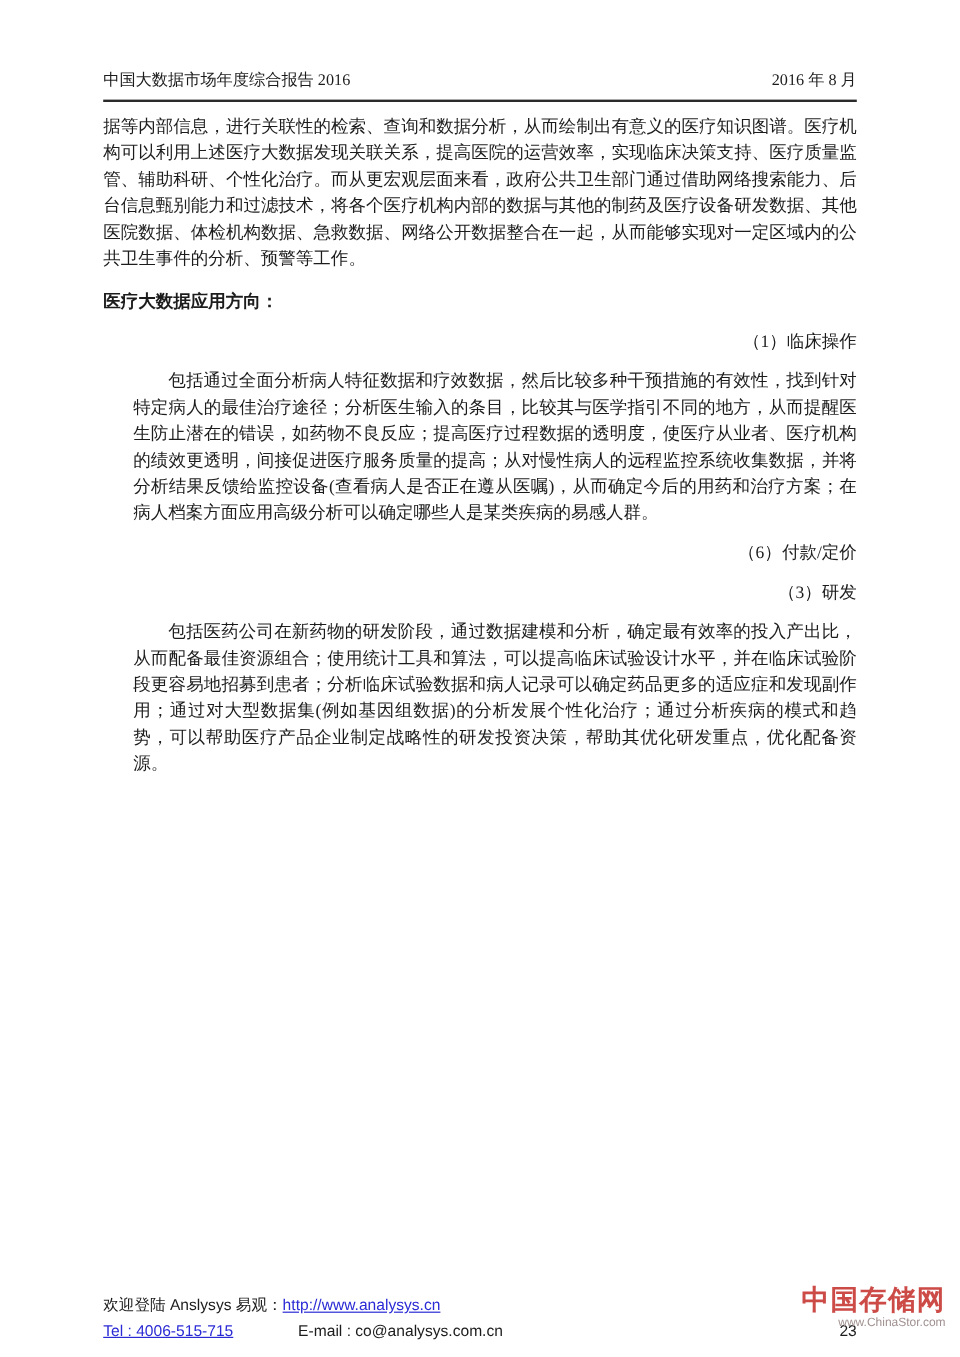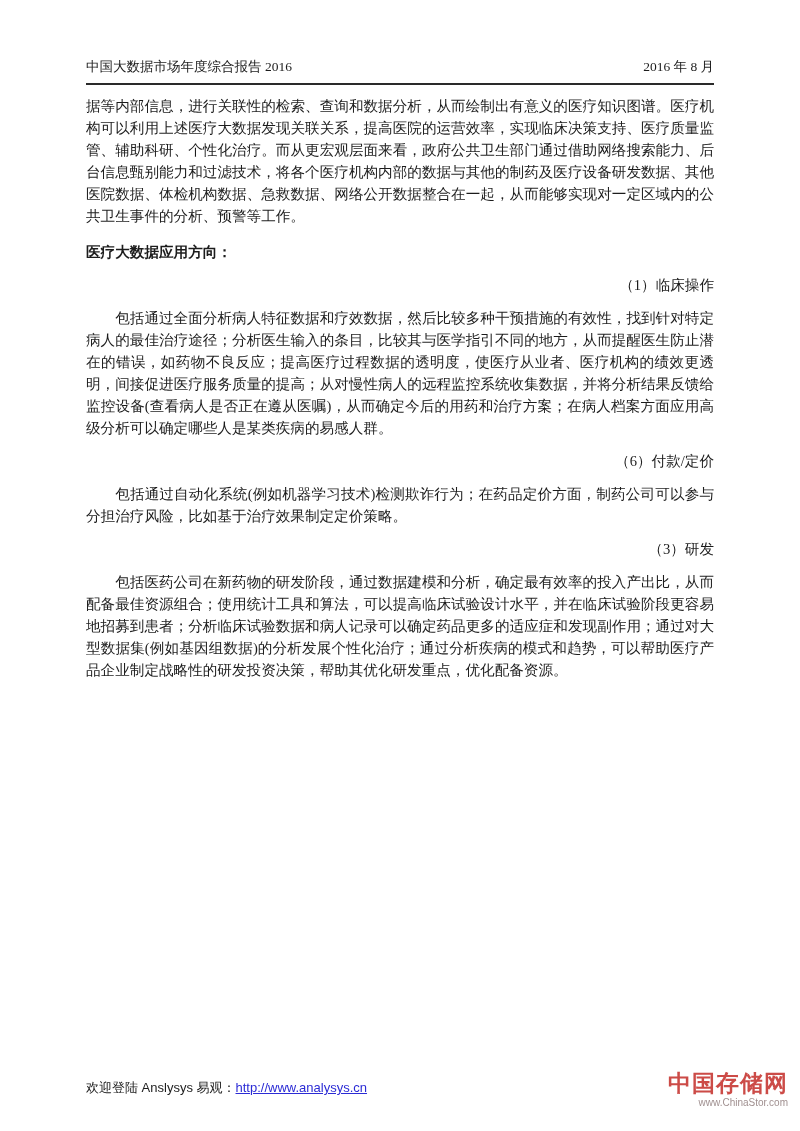--- a/index.html
+++ b/index.html
@@ -28,21 +28,21 @@
     padding-bottom: 7px;
     border-bottom: 2px solid #2a2a2a;
   }
   .body-text { margin-top: 10px; }
   .body-text p {
     font-size: 14.6px;
     line-height: 22px;
     text-align: justify;
     color: #1c1c1c;
   }
-  .p-indent { text-indent: 2em; }
+  .p-indent { text-indent: 2em; margin-left: 25px; }
   .section-heading {
     font-weight: bold;
     font-size: 14.6px;
     line-height: 22px;
     margin-top: 14px;
   }
   .item-title {
     font-size: 14.6px;
     line-height: 22px;
     text-indent: 2em;
@@ -100,32 +100,36 @@
 
     <div class="body-text">
       <p>据等内部信息，进行关联性的检索、查询和数据分析，从而绘制出有意义的医疗知识图谱。医疗机构可以利用上述医疗大数据发现关联关系，提高医院的运营效率，实现临床决策支持、医疗质量监管、辅助科研、个性化治疗。而从更宏观层面来看，政府公共卫生部门通过借助网络搜索能力、后台信息甄别能力和过滤技术，将各个医疗机构内部的数据与其他的制药及医疗设备研发数据、其他医院数据、体检机构数据、急救数据、网络公开数据整合在一起，从而能够实现对一定区域内的公共卫生事件的分析、预警等工作。</p>
 
       <div class="section-heading">医疗大数据应用方向：</div>
 
       <div class="item-title">（1）临床操作</div>
       <p class="p-indent">包括通过全面分析病人特征数据和疗效数据，然后比较多种干预措施的有效性，找到针对特定病人的最佳治疗途径；分析医生输入的条目，比较其与医学指引不同的地方，从而提醒医生防止潜在的错误，如药物不良反应；提高医疗过程数据的透明度，使医疗从业者、医疗机构的绩效更透明，间接促进医疗服务质量的提高；从对慢性病人的远程监控系统收集数据，并将分析结果反馈给监控设备(查看病人是否正在遵从医嘱)，从而确定今后的用药和治疗方案；在病人档案方面应用高级分析可以确定哪些人是某类疾病的易感人群。</p>
 
       <div class="item-title">（6）付款/定价</div>
-      <p class="p-indent">包括通过自动化系统(例如机器学习技术)检测欺诈行为；在药品定价方面，制药公司可以参与分担治疗风险，比如基于治疗效果制定定价策略。</p>
 
       <div class="item-title">（3）研发</div>
       <p class="p-indent">包括医药公司在新药物的研发阶段，通过数据建模和分析，确定最有效率的投入产出比，从而配备最佳资源组合；使用统计工具和算法，可以提高临床试验设计水平，并在临床试验阶段更容易地招募到患者；分析临床试验数据和病人记录可以确定药品更多的适应症和发现副作用；通过对大型数据集(例如基因组数据)的分析发展个性化治疗；通过分析疾病的模式和趋势，可以帮助医疗产品企业制定战略性的研发投资决策，帮助其优化研发重点，优化配备资源。</p>
     </div>
 
   </div>
 
   <div class="footer">
     <div class="footer-row1">
       <span class="blk">欢迎登陆 Anslysys 易观：</span><a class="link-blue" style="color: rgb(43, 43, 213);">http://www.analysys.cn</a>
     </div>
+    <div class="footer-row2">
+      <a class="link-blue" style="color: rgb(43, 43, 213);">Tel : 4006-515-715</a>
+      <span class="email-text">E-mail : co@analysys.com.cn</span>
+      <span class="page-number">23</span>
+    </div>
   </div>
 
   <div class="watermark">
     <div class="watermark-title" style="color: rgb(204, 75, 71);">中国存储网</div>
     <div class="watermark-url" style="color: rgb(160, 144, 144);">www.ChinaStor.com</div>
   </div>
 
 </div>
 
 </body></html>

